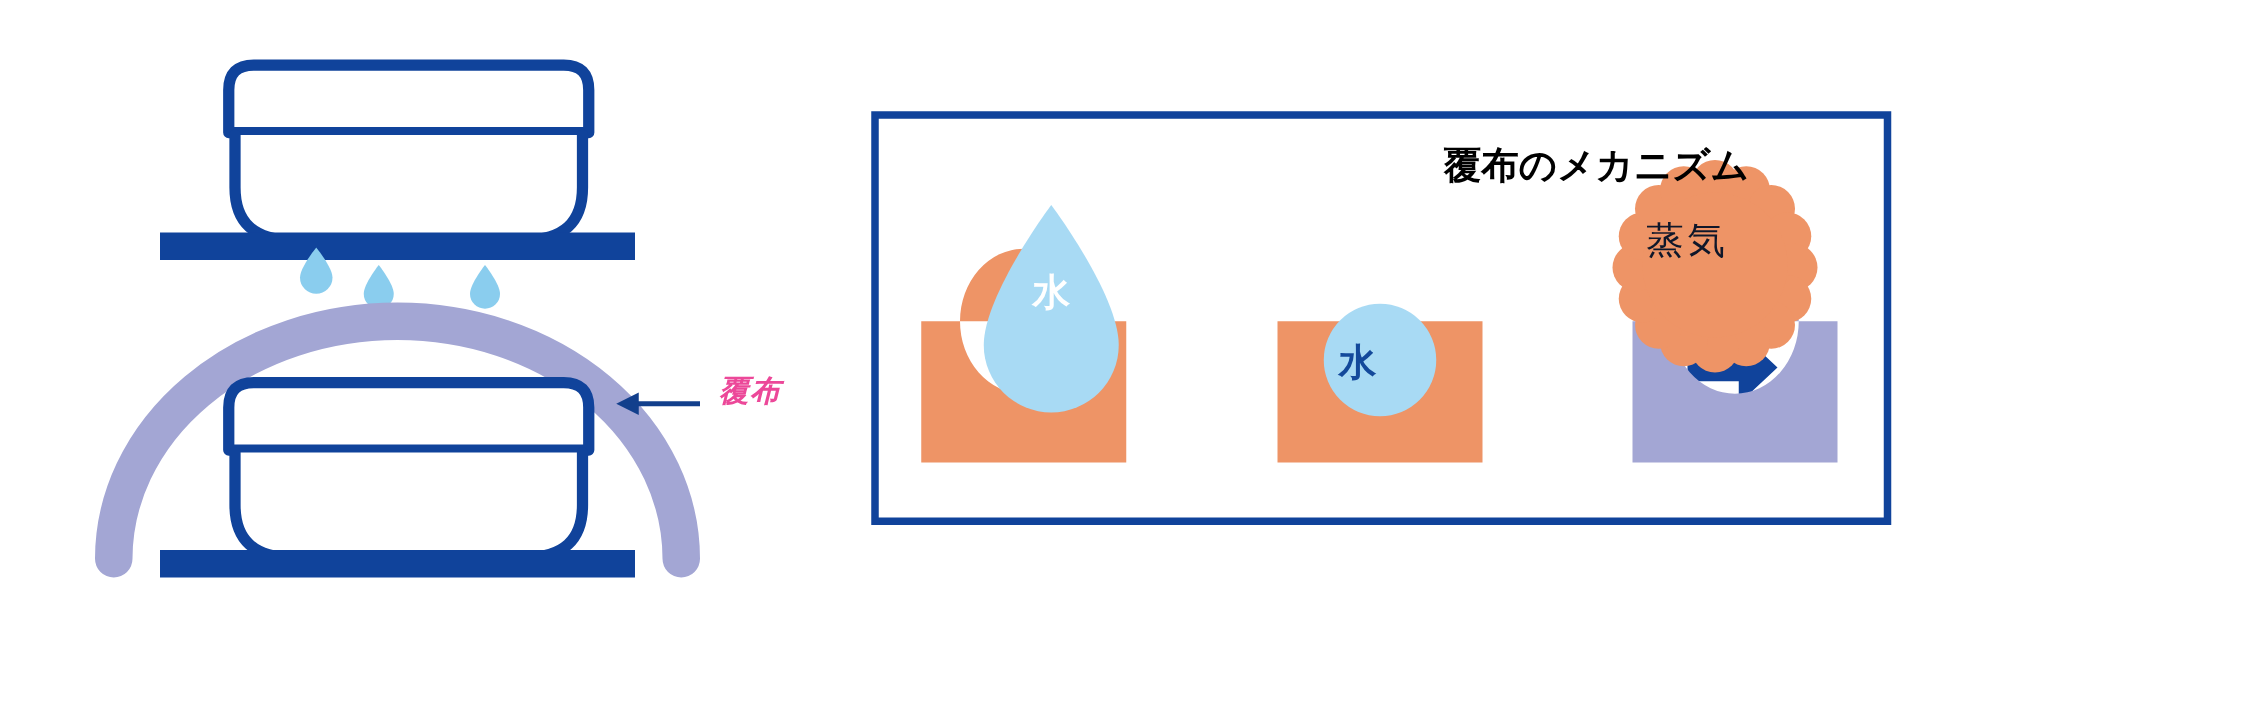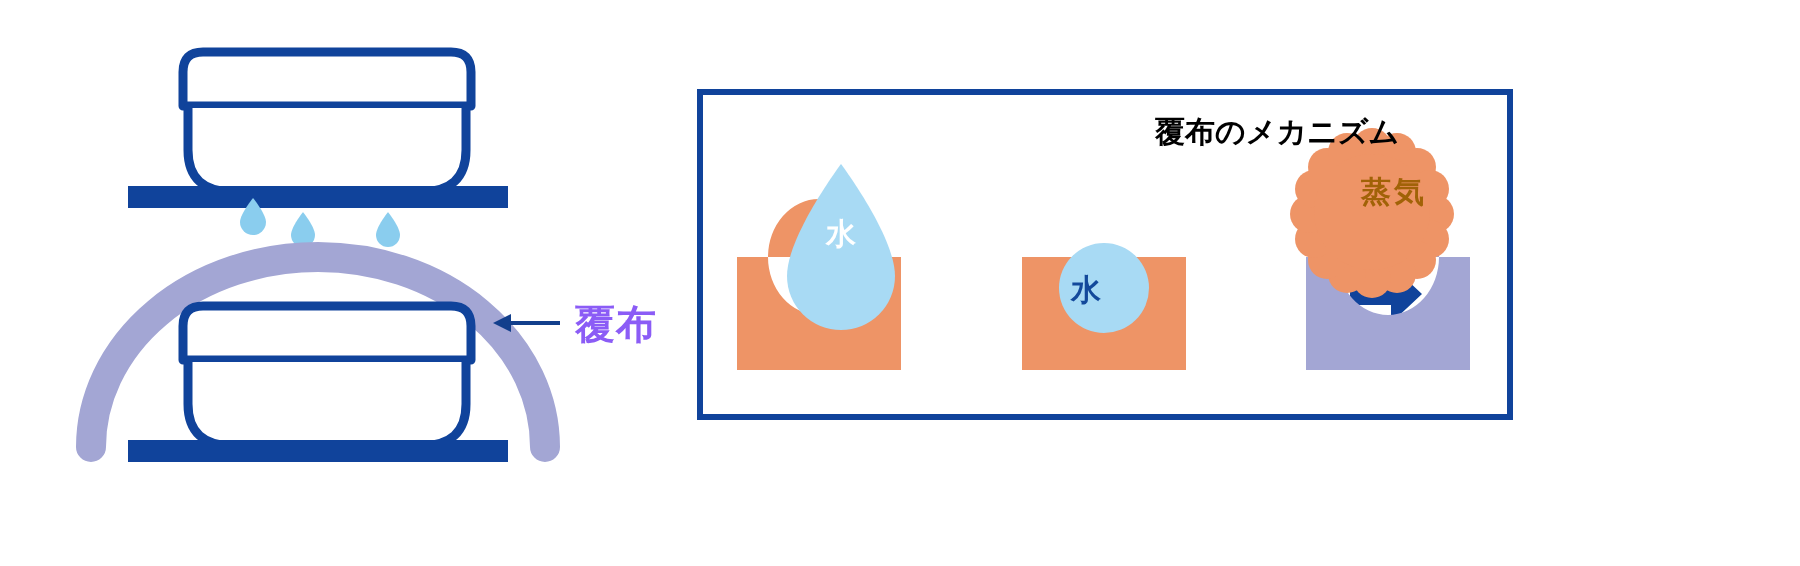--- a/index.html
+++ b/index.html
@@ -8,24 +8,25 @@
     background:#ffffff;
     font-family:"Liberation Sans","DejaVu Sans",sans-serif;
     overflow:hidden;
     position:relative;
   }
   .stage{position:absolute;left:0;top:0;width:1800px;height:566px;}
   svg{display:block;}
   .lbl-fuhu{
     position:absolute;
     left:575px;top:297px;
-    font-size:40px;font-weight:bold;
-    color:#8b5cf6;
+    font-size:24px;font-weight:bold;
+    color:#ec4899;
     letter-spacing:1px;
     white-space:nowrap;
+    font-style:italic;
   }
   .panel-title{
     position:absolute;
     left:1155px;top:112px;
     font-size:30px;font-weight:bold;
     color:#000000;
     letter-spacing:0px;
     white-space:nowrap;
   }
   .txt-water-1{
@@ -38,23 +39,23 @@
   .txt-water-2{
     position:absolute;
     left:1046px;top:270px;
     width:80px;text-align:center;
     font-size:30px;font-weight:bold;
     color:#13499b;
   }
   .txt-steam{
     position:absolute;
     left:1317px;top:172px;
-    width:110px;text-align:right;
-    font-size:30px;font-weight:bold;
-    color:#a16207;
+    width:110px;text-align:left;
+    font-size:30px;font-weight:normal;
+    color:#0f172a;
     letter-spacing:3px;
   }
 </style>
 </head>
 <body>
 
 <svg class="stage" width="1800" height="566" viewBox="0 0 1800 566">
 
   <g>
 

